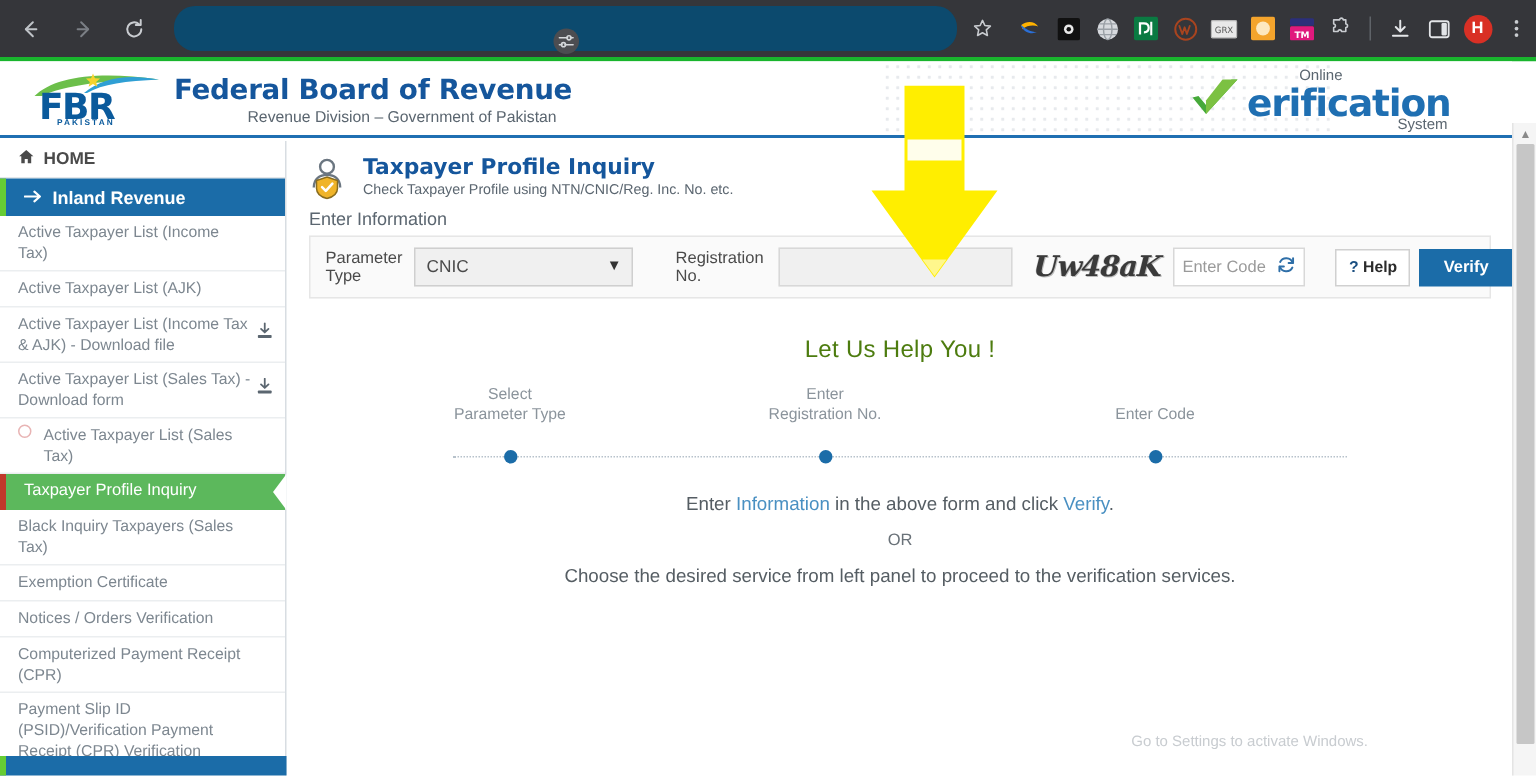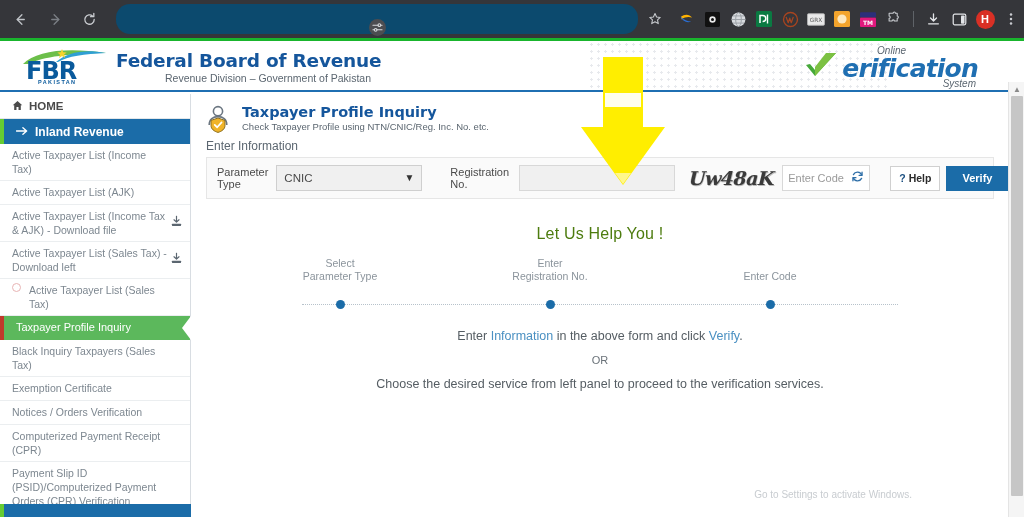--- a/index.html
+++ b/index.html
@@ -73,21 +73,21 @@
     position: absolute; left: 20px; top: 32px; font-size: 5.5px; color: #0a5a9c;
     letter-spacing: 1.4px; font-weight: 700;
   }
   .hdr-title {
     position: absolute; left: 116px; top: 9px; font-size: 18.5px; font-weight: 700;
     color: #15569c; letter-spacing: -.2px; font-family: "DejaVu Sans", sans-serif;
   }
   .hdr-sub {
     position: absolute; left: 117px; top: 31px; font-size: 10.5px; color: #5b6670; padding-left: 48px;
   }
-  .ovs { position: absolute; right: 24px; top: 4px; width: 175px; height: 44px; font-style: italic; }
+  .ovs { position: absolute; right: 35px; top: 4px; width: 175px; height: 44px; }
   .ovs-online { position: absolute; right: 78px; top: 0px; font-size: 10px; color: #5b6670; }
   .ovs-main {
     position: absolute; right: 6px; top: 9px; font-size: 25px; font-weight: 700;
     color: #1f6fb2; letter-spacing: -.8px; font-family: "DejaVu Sans", sans-serif;
   }
   .ovs-sys { position: absolute; right: 8px; top: 33px; font-size: 10px; color: #5b6670; }
   .ovs-check { position: absolute; right: 146px; top: 7px; }
 
   .blue-rule { position: absolute; top: 49px; left: 0; width: 1008px; height: 3px; background: #1f6fb2; }
 
@@ -401,21 +401,21 @@
             <span>Active Taxpayer List (AJK)</span>
           </div>
           <div class="side-item">
             <span>Active Taxpayer List (Income Tax &amp; AJK) - Download file</span>
             <span class="dl"><svg width="11" height="12" viewBox="0 0 12 13">
                 <path d="M6 0.5v6.2M3.3 4.6L6 7.2l2.7-2.6" stroke="#5b6670" stroke-width="1.3" fill="none" stroke-linecap="round" stroke-linejoin="round"></path>
                 <rect x="1" y="9" width="10" height="2.3" rx=".6" fill="#5b6670"></rect>
               </svg></span>
           </div>
           <div class="side-item">
-            <span>Active Taxpayer List (Sales Tax) - Download left</span>
+            <span>Active Taxpayer List (Sales Tax) - Download form</span>
             <span class="dl"><svg width="11" height="12" viewBox="0 0 12 13">
                 <path d="M6 0.5v6.2M3.3 4.6L6 7.2l2.7-2.6" stroke="#5b6670" stroke-width="1.3" fill="none" stroke-linecap="round" stroke-linejoin="round"></path>
                 <rect x="1" y="9" width="10" height="2.3" rx=".6" fill="#5b6670"></rect>
               </svg></span>
           </div>
           <div class="side-item">
             <span class="side-bullet"></span>
             <span>Active Taxpayer List (Sales Tax)</span>
           </div>
           <div class="side-item green">
@@ -427,21 +427,21 @@
           <div class="side-item">
             <span>Exemption Certificate</span>
           </div>
           <div class="side-item">
             <span>Notices / Orders Verification</span>
           </div>
           <div class="side-item">
             <span>Computerized Payment Receipt (CPR)</span>
           </div>
           <div class="side-item">
-            <span>Payment Slip ID (PSID)/Computerized Payment Orders (CPR) Verification</span>
+            <span>Payment Slip ID (PSID)/Verification Payment Receipt (CPR) Verification</span>
           </div>
           <div class="side-item"></div>
         </div>
       <div class="side-bottom-bar"></div>
     </div>
 
     <div class="main">
 
       <div class="pi-head">
         <svg class="pi-icon" viewBox="0 0 24 28">

